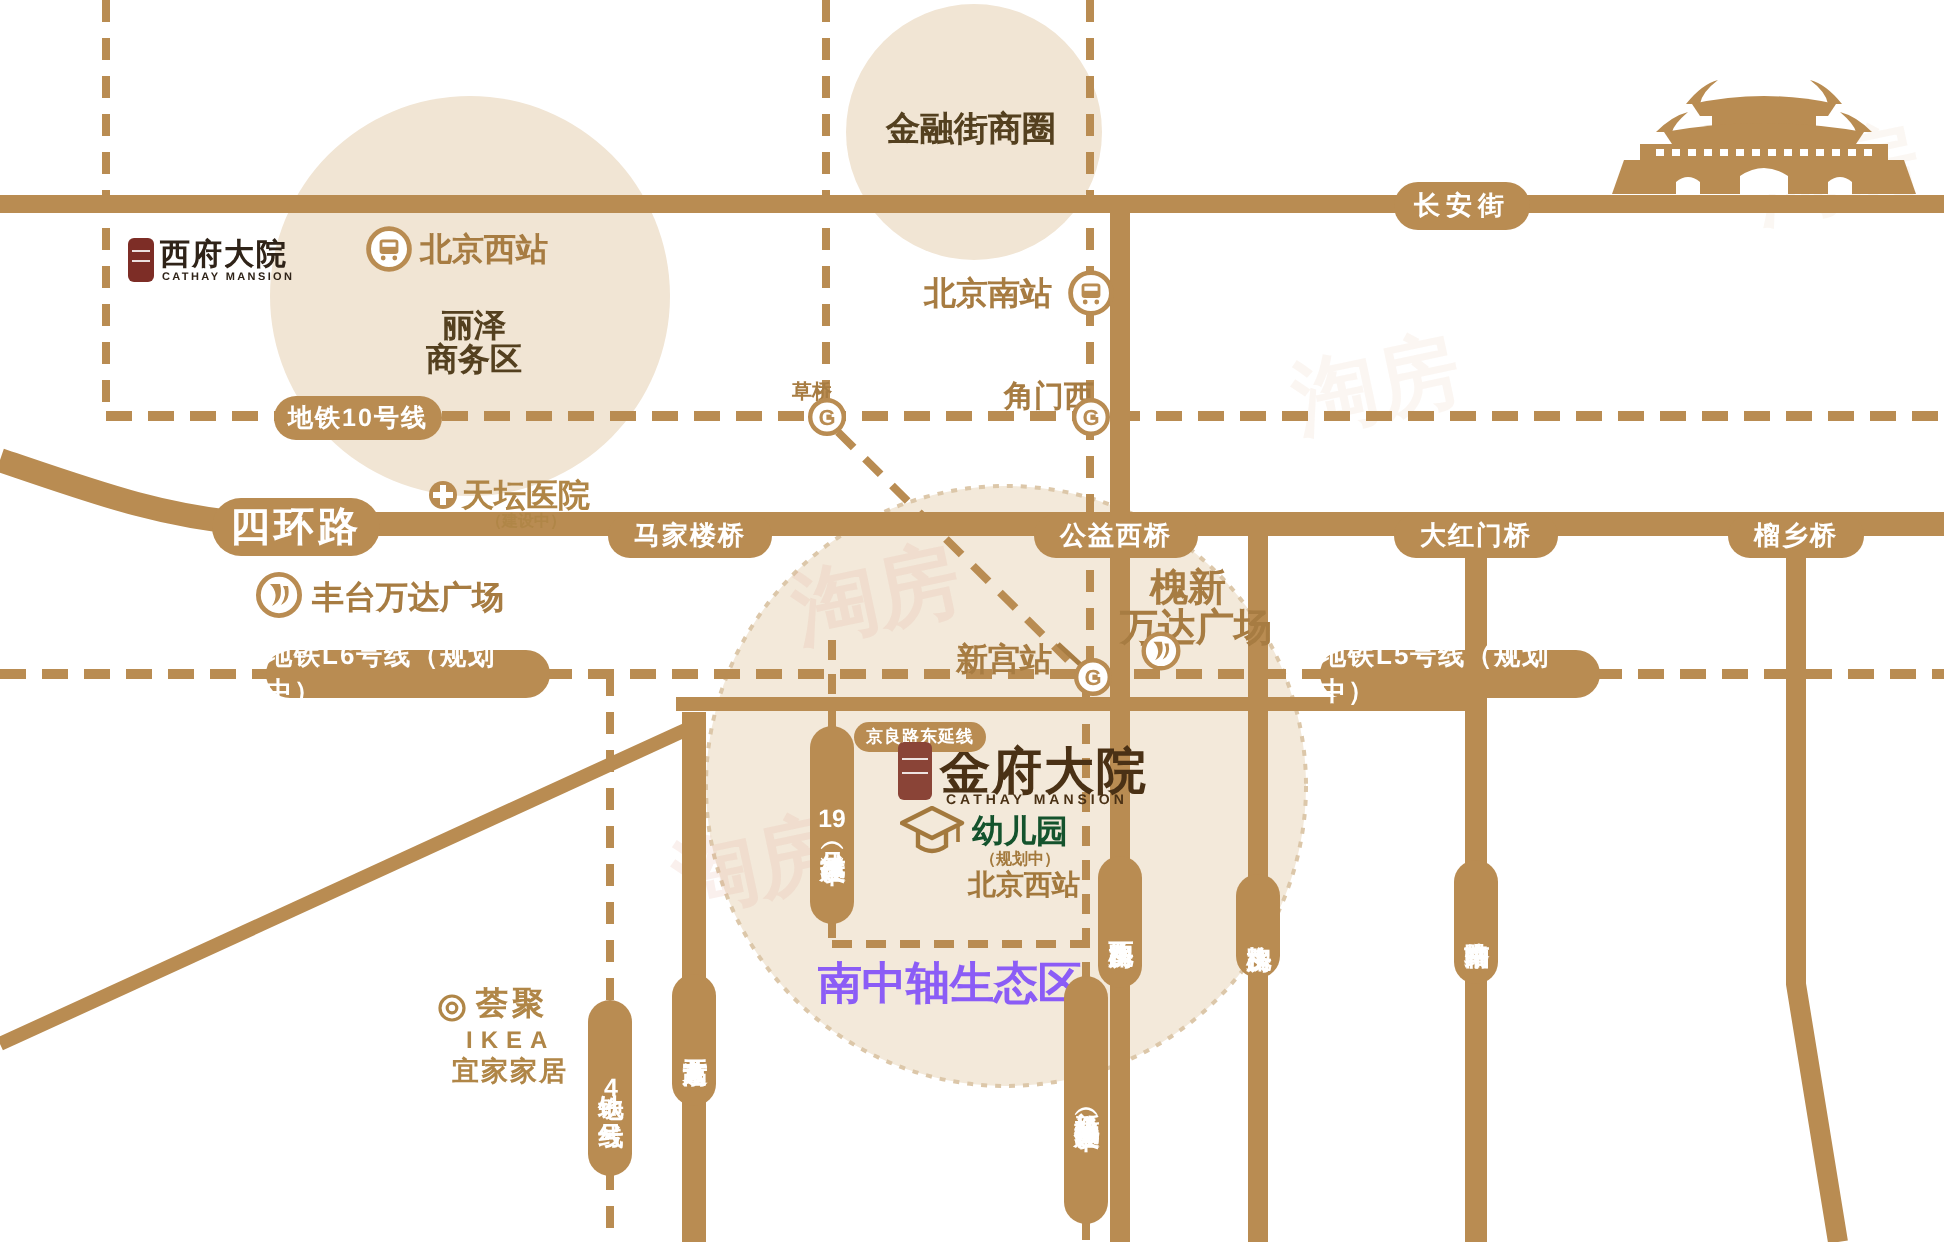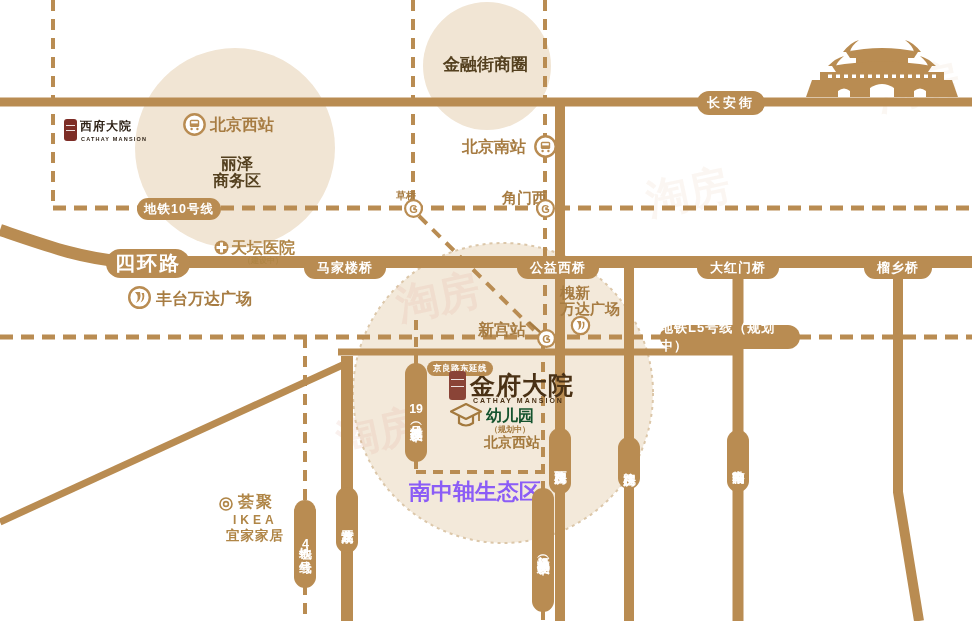--- a/index.html
+++ b/index.html
@@ -102,20 +102,21 @@
     </g>
   </svg>
 
   <div class="cap" style="left:697px;top:91px;width:68px;height:24px;font-size:13px;letter-spacing:3px;">长安街</div>
   <div class="cap" style="left:106px;top:249px;width:84px;height:29px;font-size:20px;letter-spacing:2px;">四环路</div>
   <div class="cap" style="left:304px;top:257px;width:82px;height:22px;">马家楼桥</div>
   <div class="cap" style="left:517px;top:257px;width:82px;height:22px;">公益西桥</div>
   <div class="cap" style="left:697px;top:257px;width:82px;height:22px;text-align:center;">大红门桥</div>
   <div class="cap" style="left:864px;top:257px;width:68px;height:22px;">榴乡桥</div>
   <div class="cap" style="left:137px;top:198px;width:84px;height:22px;font-size:12.5px;">地铁10号线</div>
+  <div class="cap" style="left:133px;top:325px;width:142px;height:24px;">地铁L6号线（规划中）</div>
   <div class="cap" style="left:660px;top:325px;width:140px;height:24px;">地铁L5号线（规划中）</div>
   <div class="cap" style="left:427px;top:345px;width:66px;height:15px;font-size:8.5px;letter-spacing:0.5px;margin-top:16px;">京良路东延线</div>
 
   <div class="vcap" style="left:405px;top:363px;width:22px;height:99px;">
       <span class="num">19</span>
       <span>号线（建设中）</span>
     </div>
   <div class="vcap upright" style="left:549px;top:428px;width:22px;height:66px;">槐房西路</div>
   <div class="vcap upright" style="left:618px;top:437px;width:22px;height:52px;">槐房路</div>
   <div class="vcap upright" style="left:727px;top:430px;width:22px;height:62px;">南中轴路</div>
@@ -191,21 +192,21 @@
 
   <span class="icon" style="left:127px;top:285px;">
     <svg width="25" height="25" viewBox="0 0 25 25">
         <circle cx="12.5" cy="12.5" r="10.3" fill="#fff" stroke="#b98c52" stroke-width="2.4"></circle>
         <path d="M8,7 Q13,12 9,18 Q15,15 13,7 Z" fill="#b98c52"></path>
         <path d="M14.5,8 Q17,12 13.5,17.5 Q18.5,15 17,8 Z" fill="#b98c52"></path>
       </svg>
   </span>
   <div class="lbl poi" style="left:156px;top:289px;font-size:16px;">丰台万达广场</div>
 
-  <div class="lbl poi" style="left:560px;top:285px;width:68px;text-align:left;font-size:15px;line-height:1.05;">
+  <div class="lbl poi" style="left:560px;top:285px;width:68px;text-align:center;font-size:19px;line-height:1.05;">
     <div>槐新</div>
     <div>万达广场</div>
   </div>
   <span class="icon" style="left:570px;top:315px;">
     <svg width="21" height="21" viewBox="0 0 25 25">
         <circle cx="12.5" cy="12.5" r="10.3" fill="#fff" stroke="#b98c52" stroke-width="2.6"></circle>
         <path d="M8,7 Q13,12 9,18 Q15,15 13,7 Z" fill="#b98c52"></path>
         <path d="M14.5,8 Q17,12 13.5,17.5 Q18.5,15 17,8 Z" fill="#b98c52"></path>
       </svg>
   </span>
@@ -228,21 +229,21 @@
       </svg>
   </span>
   <div class="lbl" style="left:486px;top:406px;font-size:16px;font-weight:bold;color:#14532d;">幼儿园</div>
   <div class="lbl" style="left:486px;top:424px;width:48px;text-align:center;font-size:8px;font-weight:bold;color:#a3793d;">（规划中）</div>
   <div class="lbl" style="left:484px;top:434px;font-size:14px;font-weight:bold;color:#a3793d;">北京西站</div>
 
   <div class="seal" style="left:64px;top:119px;width:13px;height:22px;background:#7d2d26;">
       <i style="top:6px;"></i>
       <i style="top:11px;"></i>
     </div>
-  <div class="lbl" style="left:80px;top:118px;font-size:12px;font-weight:bold;color:#2f2318;font-family:'Liberation Serif','DejaVu Serif',serif;letter-spacing:1px;">西府大院</div>
+  <div class="lbl" style="left:80px;top:118px;font-size:15px;font-weight:bold;color:#2f2318;font-family:'Liberation Serif','DejaVu Serif',serif;letter-spacing:1px;">西府大院</div>
   <div class="lbl" style="left:81px;top:136px;font-size:5.5px;letter-spacing:1.2px;color:#2f2318;font-weight:bold;">CATHAY MANSION</div>
 
   <div class="seal" style="left:449px;top:371px;width:17px;height:29px;background:#8a4437;">
       <i style="top:8px;"></i>
       <i style="top:15px;"></i>
     </div>
   <div class="lbl" style="left:470px;top:369px;font-size:25px;font-weight:bold;color:#4a3115;font-family:'Liberation Serif','DejaVu Serif',serif;letter-spacing:1px;">金府大院</div>
   <div class="lbl" style="left:473px;top:397px;font-size:7px;letter-spacing:2px;color:#4a3115;font-weight:bold;">CATHAY MANSION</div>
 
 </div>

